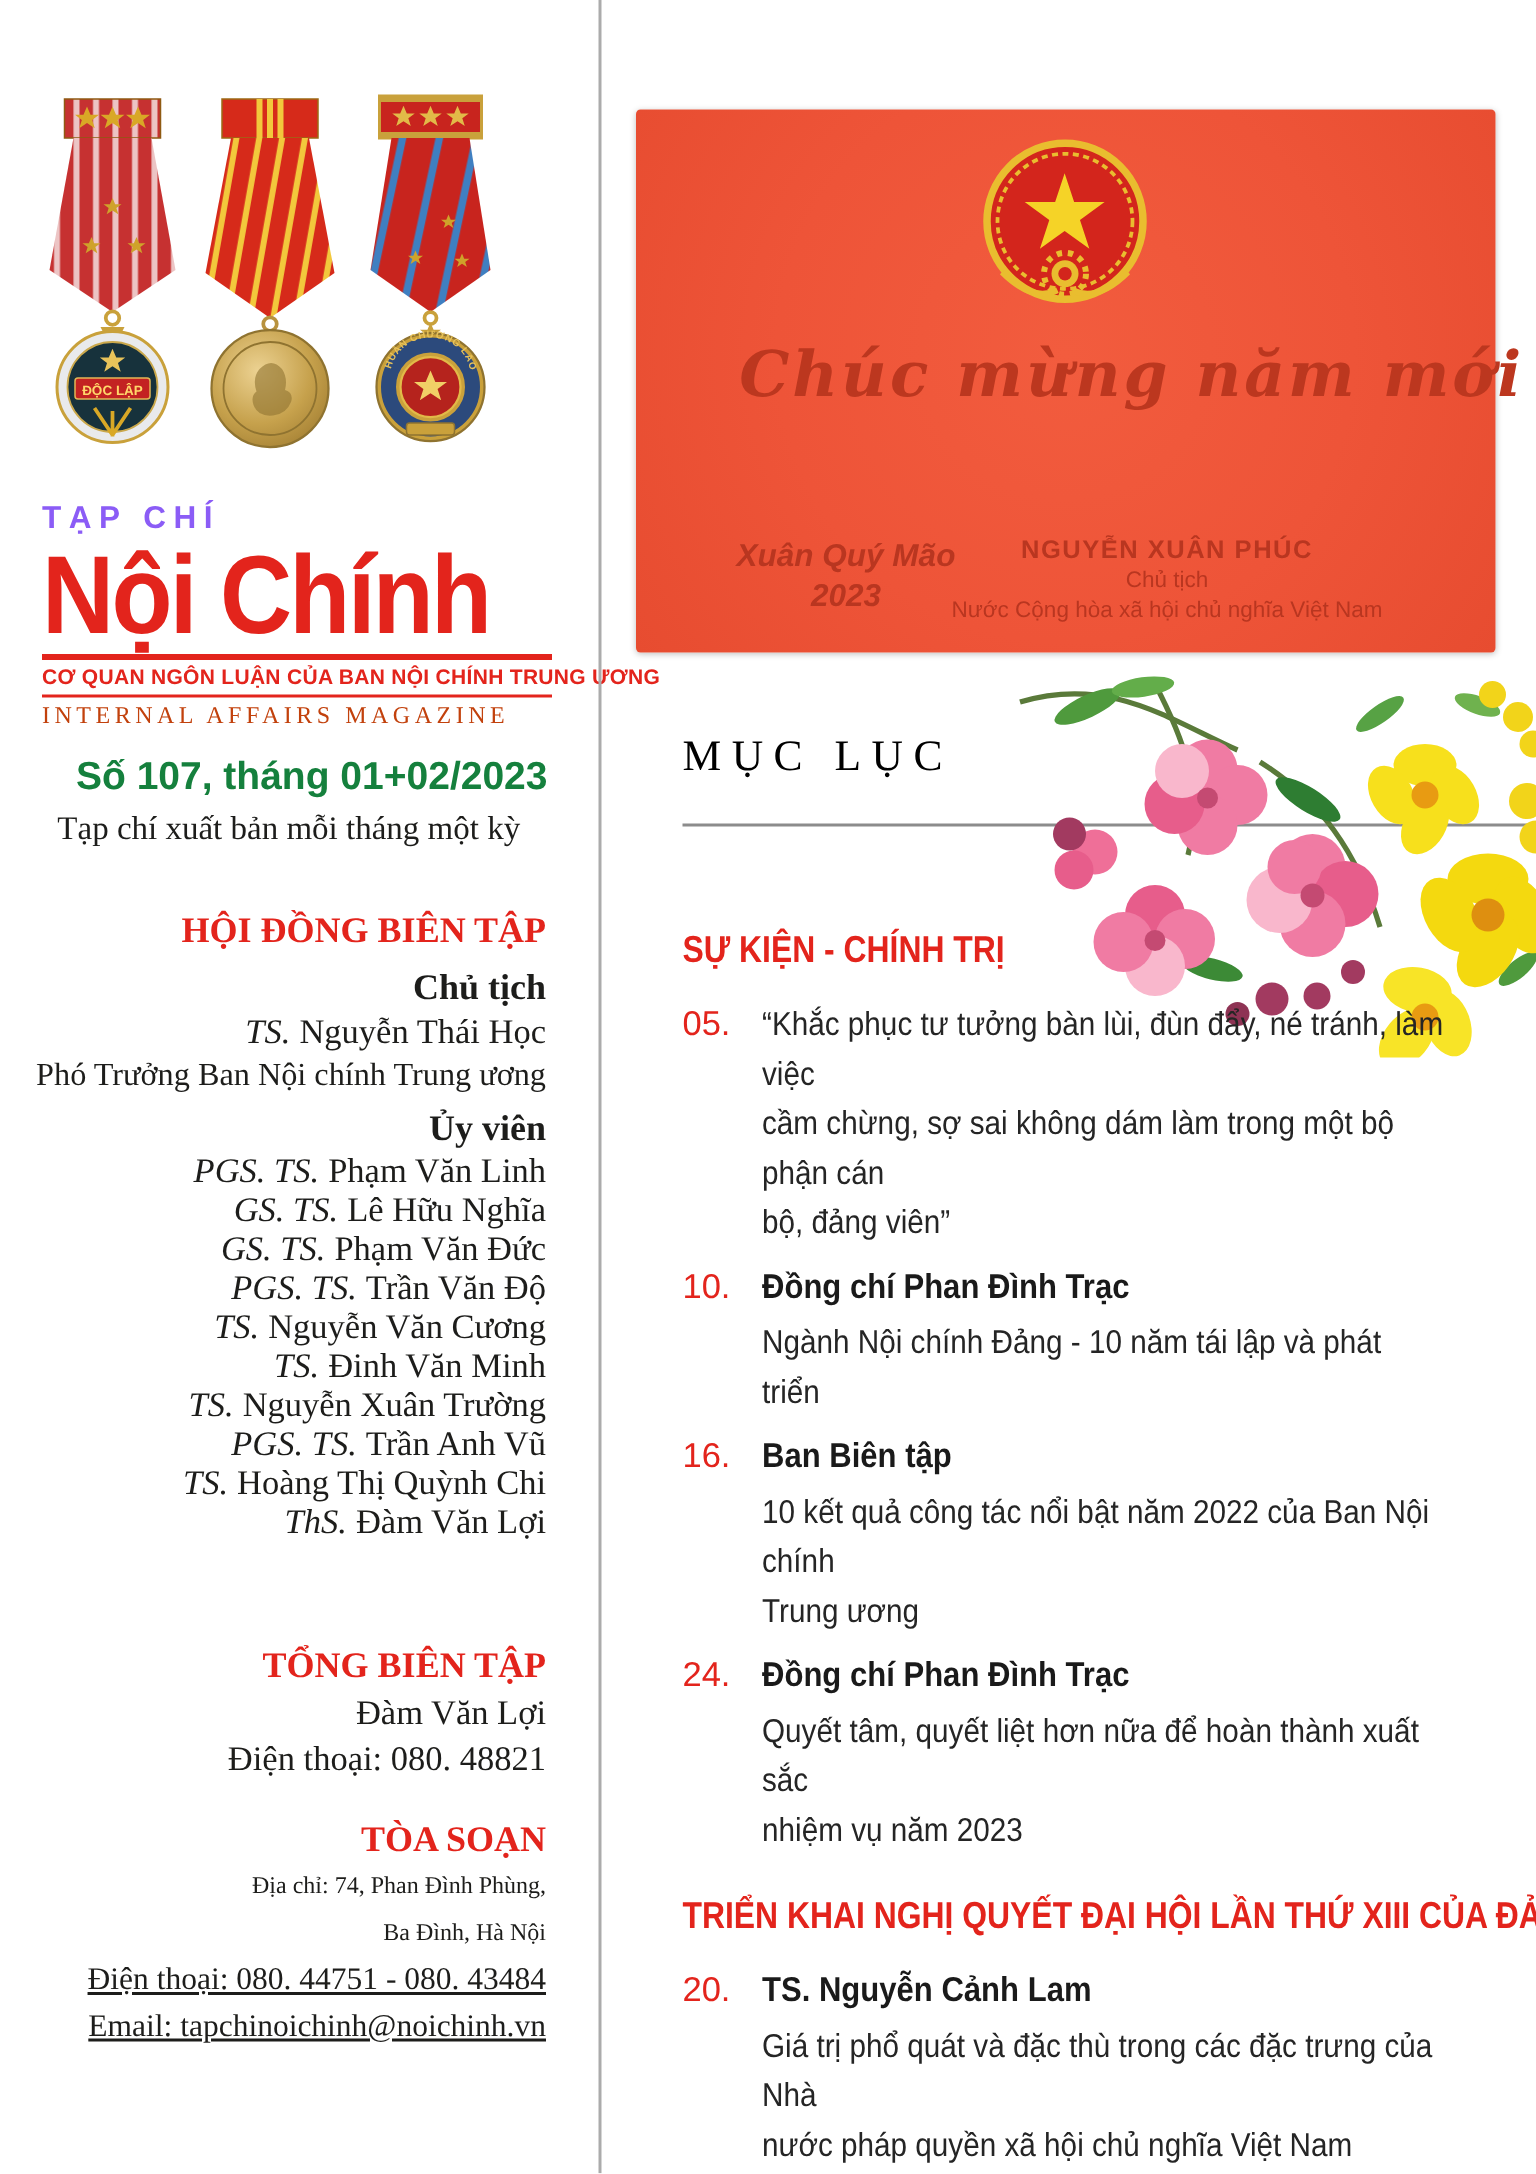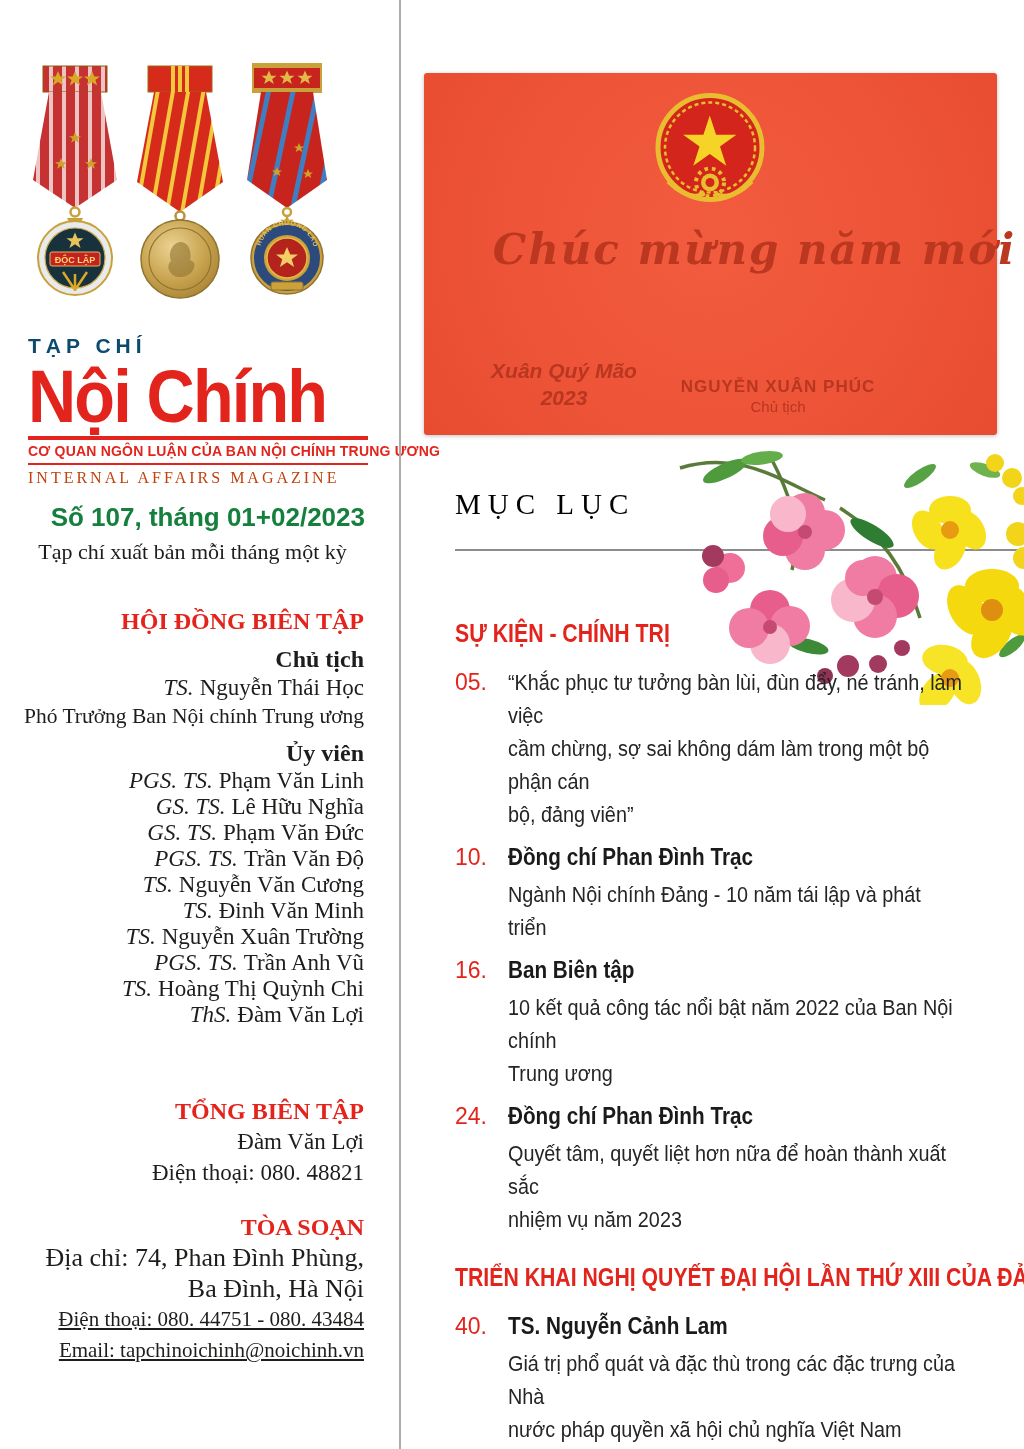--- a/index.html
+++ b/index.html
@@ -5,21 +5,21 @@
   html,body{margin:0;padding:0;background:#fff;}
   .page{position:relative;width:1024px;height:1449px;background:#fff;overflow:hidden;
         font-family:"Liberation Serif",serif;color:#1d1d1b;}
 
   
   .divider{position:absolute;left:399px;top:0;width:2px;height:1449px;background:#ababab;}
   .medals{position:absolute;left:15px;top:60px;width:330px;height:248px;}
 
   .masthead{position:absolute;left:28px;top:334px;width:340px;}
   .m-kicker{font-family:"Liberation Sans",sans-serif;font-weight:bold;font-size:21px;
-            letter-spacing:5px;color:#0c4a6e;}
+            letter-spacing:5px;color:#8b5cf6;}
   .m-title{font-family:"Liberation Sans",sans-serif;font-weight:bold;font-size:74px;
            line-height:78px;color:#e3241c;letter-spacing:-2px;transform:scaleX(.9);
            transform-origin:left center;white-space:nowrap;}
   .m-tagline{font-family:"Liberation Sans",sans-serif;font-weight:bold;font-size:14px;
              color:#e3241c;border-top:4px solid #e3241c;border-bottom:2px solid #e3241c;
              padding:3px 0 4px 0;letter-spacing:.2px;white-space:nowrap;text-align:center;}
   .m-sub{font-family:Liberation Serif, serif;font-size:16px;color:#c2410c;
          letter-spacing:3px;text-align:left;margin-top:4px;}
 
   .issue{position:absolute;left:20px;top:502px;width:345px;text-align:right;padding-right:5px;}
@@ -30,21 +30,21 @@
   .red-head{color:#e3241c;font-weight:bold;font-size:24px;line-height:30px;}
   .b-subhead{font-weight:bold;font-size:24px;line-height:30px;margin-top:8px;}
   .b-line{font-size:23px;line-height:28px;white-space:nowrap;}
   .b-role{font-size:21.5px;line-height:28px;white-space:nowrap;}
   .member{font-size:23px;line-height:26px;white-space:nowrap;}
   .it{font-style:italic;margin-right:6px;text-align:center;}
 
   .editor{position:absolute;left:18px;top:1096px;width:346px;text-align:right;padding-right:5px;}
   .e-line{font-size:23px;line-height:31px;white-space:nowrap;}
   .office{position:absolute;left:18px;top:1212px;width:346px;text-align:right;padding-right:5px;}
-  .o-line{font-size:26px;line-height:31px;white-space:nowrap;}
+  .o-line{font-size:16px;line-height:31px;white-space:nowrap;}
   .o-small{font-size:21px;line-height:31px;white-space:nowrap;text-decoration:underline;}
 
   
   .card{position:absolute;left:424px;top:73px;width:573px;height:362px;border-radius:3px;
         background:radial-gradient(circle at 50% 45%, #f25c3e 0%, #ee5438 55%, #e74c30 100%);
         box-shadow:0 1px 4px rgba(0,0,0,.25);}
   .emblem{position:absolute;left:226px;top:14px;width:120px;height:130px;}
   .card-msg{position:absolute;left:0;top:152px;width:100%;text-align:center;
             font-family:"DejaVu Serif",serif;font-style:italic;font-weight:bold;
             font-size:42px;color:#bc371f;letter-spacing:2px;padding-left:44px;}
@@ -223,20 +223,21 @@
       </svg>
     </div>
     <div class="card-msg">Chúc mừng năm mới</div>
     <div class="card-season">
       <div>Xuân Quý Mão</div>
       <div>2023</div>
     </div>
     <div class="card-signer">
       <div class="signer-name">NGUYỄN XUÂN PHÚC</div>
       <div class="signer-title">Chủ tịch</div>
+      <div class="signer-org">Nước Cộng hòa xã hội chủ nghĩa Việt Nam</div>
     </div>
   </div>
 
   <div class="mucluc-rule"></div>
 
   <div class="flowers">
     <svg width="404" height="267" viewBox="0 0 404 267" xmlns="http://www.w3.org/2000/svg">
       <g stroke="#5a7a3a" stroke-width="3.5" fill="none">
         <path d="M60,30 C120,12 160,42 205,62"></path>
         <path d="M150,18 C172,60 182,92 172,132"></path>
@@ -351,21 +352,21 @@
       <div class="t-main">
         <div class="t-author">Đồng chí Phan Đình Trạc</div>
         <div class="t-body">Quyết tâm, quyết liệt hơn nữa để hoàn thành xuất sắc
 nhiệm vụ năm 2023</div>
       </div>
     </div>
 
     <div class="toc-heading sec2">TRIỂN KHAI NGHỊ QUYẾT ĐẠI HỘI LẦN THỨ XIII CỦA ĐẢNG</div>
 
     <div class="toc-item">
-      <div class="t-num">40.</div>
+      <div class="t-num">20.</div>
       <div class="t-main">
         <div class="t-author">TS. Nguyễn Cảnh Lam</div>
         <div class="t-body">Giá trị phổ quát và đặc thù trong các đặc trưng của Nhà
 nước pháp quyền xã hội chủ nghĩa Việt Nam</div>
       </div>
     </div>
 
   </div>
 
 </div>

